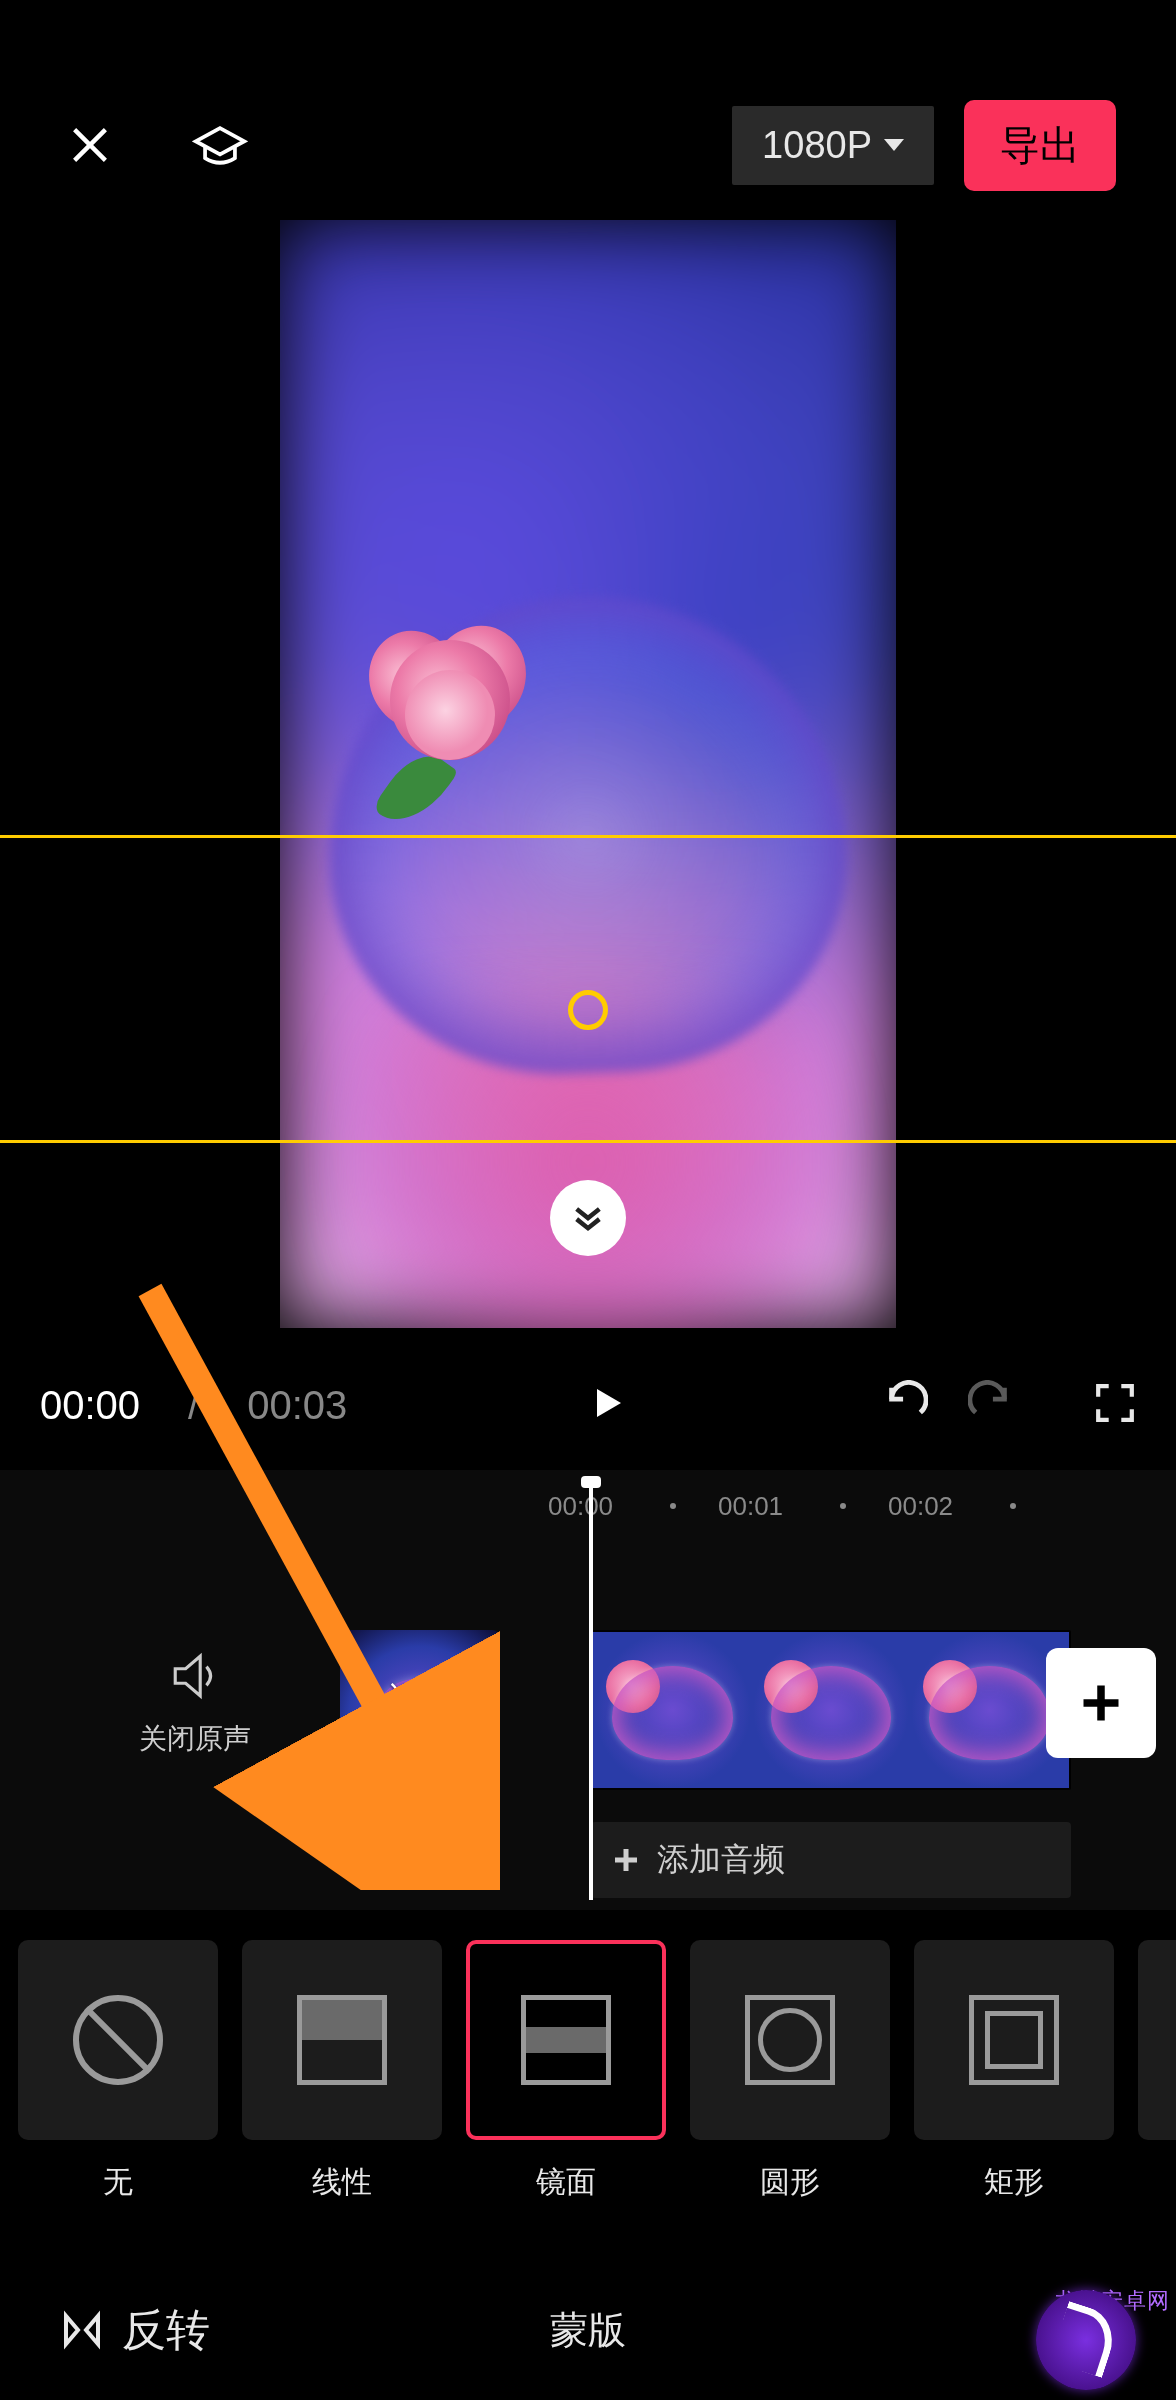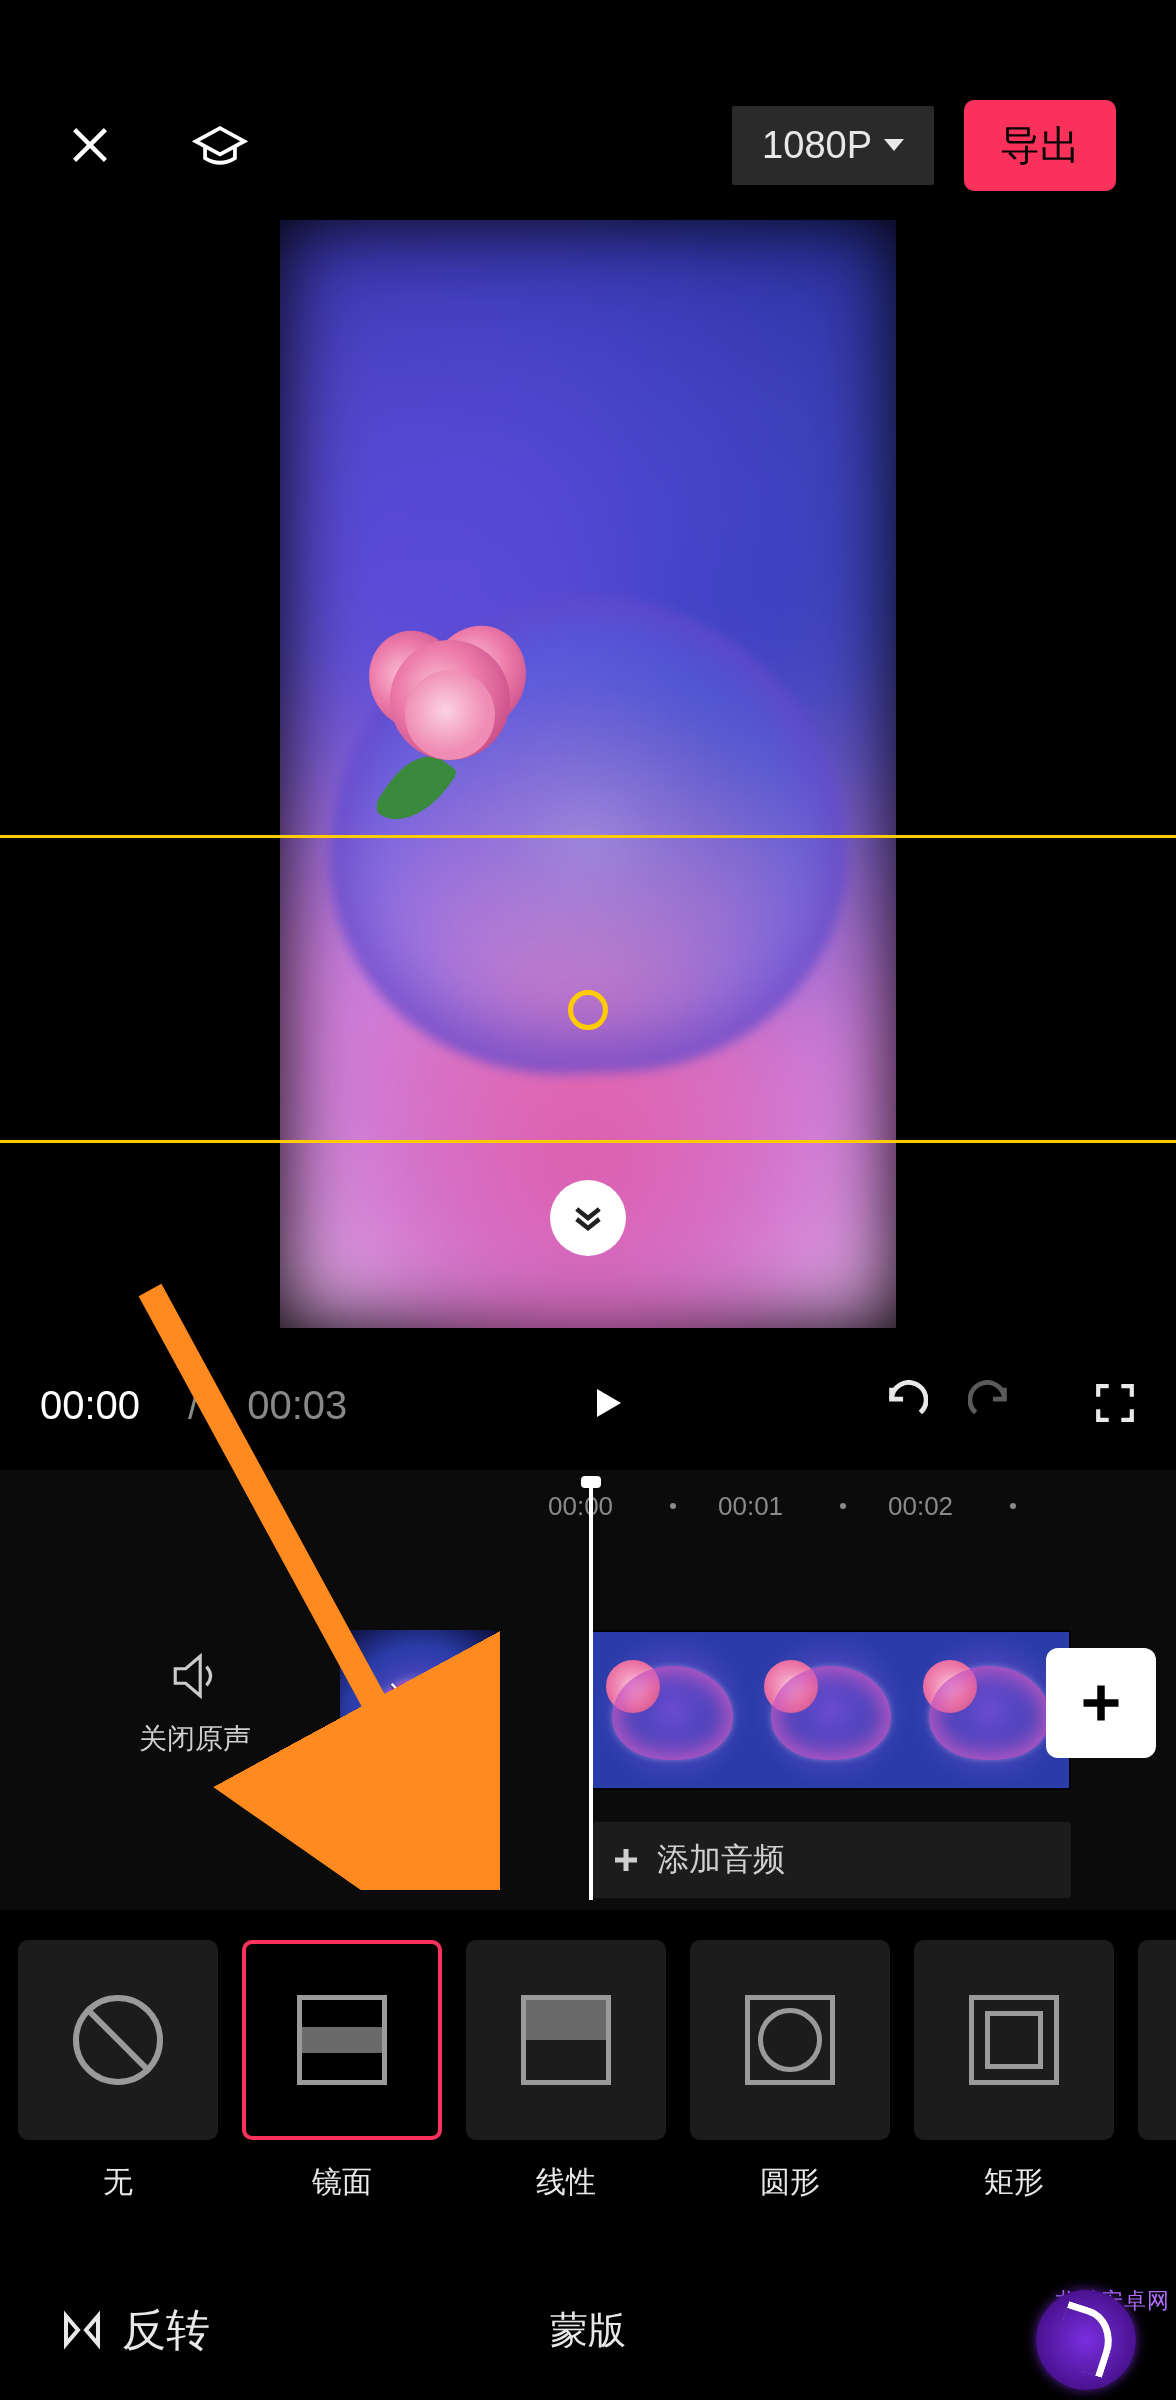--- a/index.html
+++ b/index.html
@@ -262,37 +262,37 @@
 </div>
 
 <div class="mask-row">
   <div class="mask-item">
     <div class="mask-box">
         <div class="ico ico-none"></div>
       </div>
     <div class="mask-label">无</div>
   </div>
   <div class="mask-item">
+    <div class="mask-box">
+        <div class="ico ico-linear">
+          <div></div>
+          <div></div>
+        </div>
+      </div>
+    <div class="mask-label">线性</div>
+  </div>
+  <div class="mask-item">
     <div class="mask-box selected">
         <div class="ico ico-mirror">
           <div></div>
           <div></div>
           <div></div>
         </div>
       </div>
     <div class="mask-label">镜面</div>
-  </div>
-  <div class="mask-item">
-    <div class="mask-box">
-        <div class="ico ico-linear">
-          <div></div>
-          <div></div>
-        </div>
-      </div>
-    <div class="mask-label">线性</div>
   </div>
   <div class="mask-item">
     <div class="mask-box">
         <div class="ico ico-circle"></div>
       </div>
     <div class="mask-label">圆形</div>
   </div>
   <div class="mask-item">
     <div class="mask-box">
         <div class="ico ico-rect"></div>

